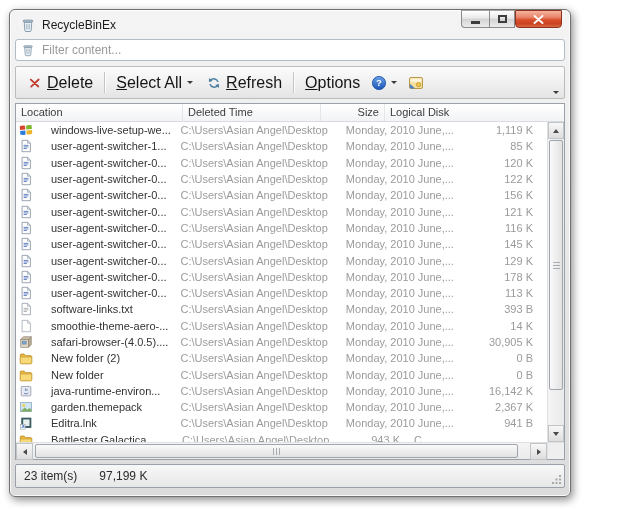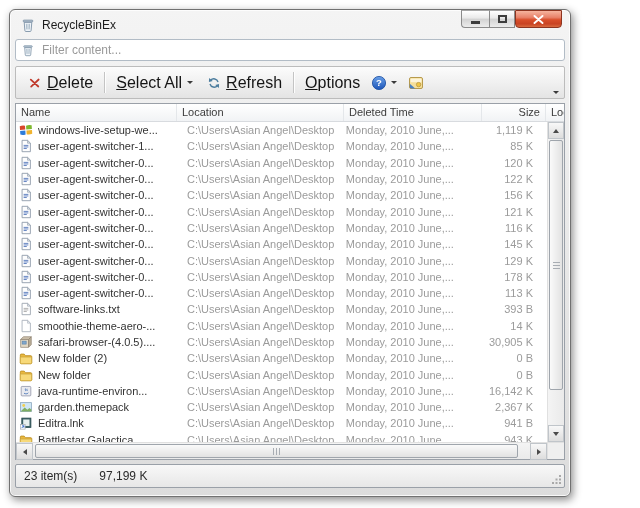--- a/index.html
+++ b/index.html
@@ -62,23 +62,23 @@
   .w-name { width:161px; }
   .w-loc  { width:167px; }
   .w-time { width:138px; }
   .w-size { width:64px; text-align:right; }
   .w-disk { flex:1; border-right:none; }
 
   .list-main { display:flex; flex:1; overflow:hidden; }
   .rows-viewport { flex:1; overflow:hidden; }
   .row { display:flex; height:16.3px; align-items:center; font-size:11px; white-space:nowrap; }
   .cell { overflow:hidden; white-space:nowrap; }
-  .c-name { width:161px; display:flex; align-items:center; gap:5px; padding-left:3px; color:#333; }
+  .c-name { width:161px; display:flex; align-items:center; gap:18px; padding-left:3px; color:#333; }
   .c-name .ficon { width:14px; height:14px; flex:0 0 auto; display:inline-flex; }
-  .c-loc  { width:167px; color:#9b9b9b; padding-left:5px;text-align:center; }
+  .c-loc  { width:167px; color:#9b9b9b; padding-left:5px; }
   .c-time { width:138px; color:#9b9b9b; padding-left:5px; }
   .c-size { width:64px;  color:#9b9b9b; text-align:right; padding-right:8px; }
   .c-disk { flex:1; color:#9b9b9b; padding-left:6px; }
 
   
   .vscroll { width:17px; flex:0 0 auto; background:linear-gradient(90deg,#f4f4f4,#eaeaea);
     border-left:1px solid #e0e0e0; display:flex; flex-direction:column; }
   .sbtn { height:17px; flex:0 0 auto; border:1px solid #c0c5ca;
     background:linear-gradient(#f8f8f8,#dddddd); display:flex; align-items:center; justify-content:center; }
   .arr-up { width:0; height:0; border-left:3.5px solid transparent; border-right:3.5px solid transparent; border-bottom:4px solid #4a4a4a; }
@@ -254,21 +254,20 @@
     <div class="tbtn">
       <svg width="16" height="16" viewBox="0 0 16 16">
           <use href="#donate"></use>
         </svg>
     </div>
     <span class="caret caret-sm toolbar-overflow"></span>
   </div>
 
   <div class="listview">
     <div class="list-header">
-      <div class="hcell w-name">Name</div>
       <div class="hcell w-loc">Location</div>
       <div class="hcell w-time">Deleted Time</div>
       <div class="hcell w-size">Size</div>
       <div class="hcell w-disk">Logical Disk</div>
     </div>
 
     <div class="list-main">
       <div class="rows-viewport" id="rows">
   <div class="row">
     <span class="cell c-name">
@@ -558,21 +557,20 @@
   <div class="row">
     <span class="cell c-name">
       <span class="ficon">
                 <svg width="14" height="14" viewBox="0 0 16 16">
                   <use href="#folder"></use>
                 </svg>
               </span>
       <span>Battlestar Galactica</span>
     </span>
     <span class="cell c-loc">C:\Users\Asian Angel\Desktop</span>
-    <span class="cell c-time">Monday, 2010 June</span>
     <span class="cell c-size">943 K</span>
     <span class="cell c-disk">C</span>
   </div>
 </div>
 
       <div class="vscroll">
         <div class="sbtn">
             <span class="arr-up"></span>
           </div>
         <div class="vtrack">

